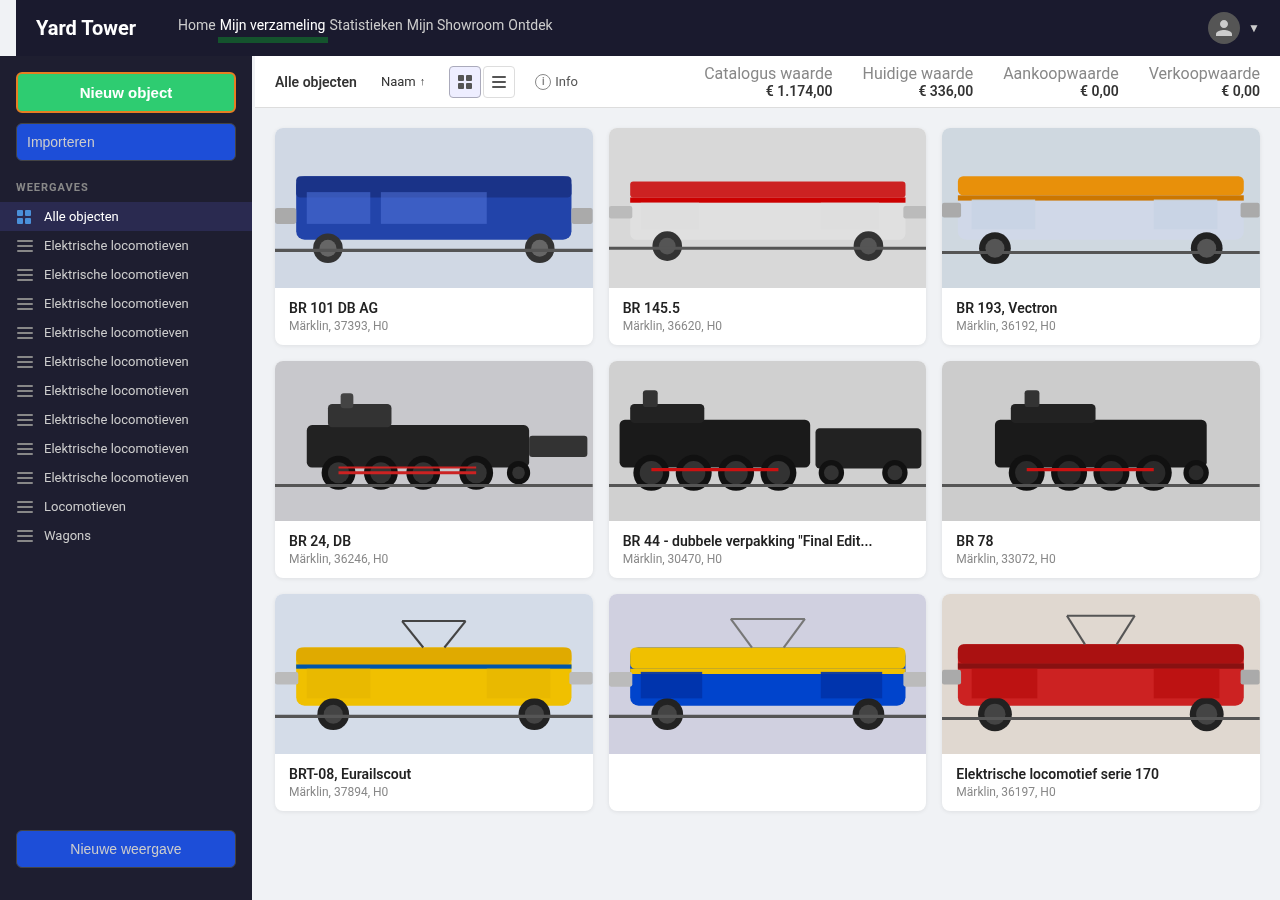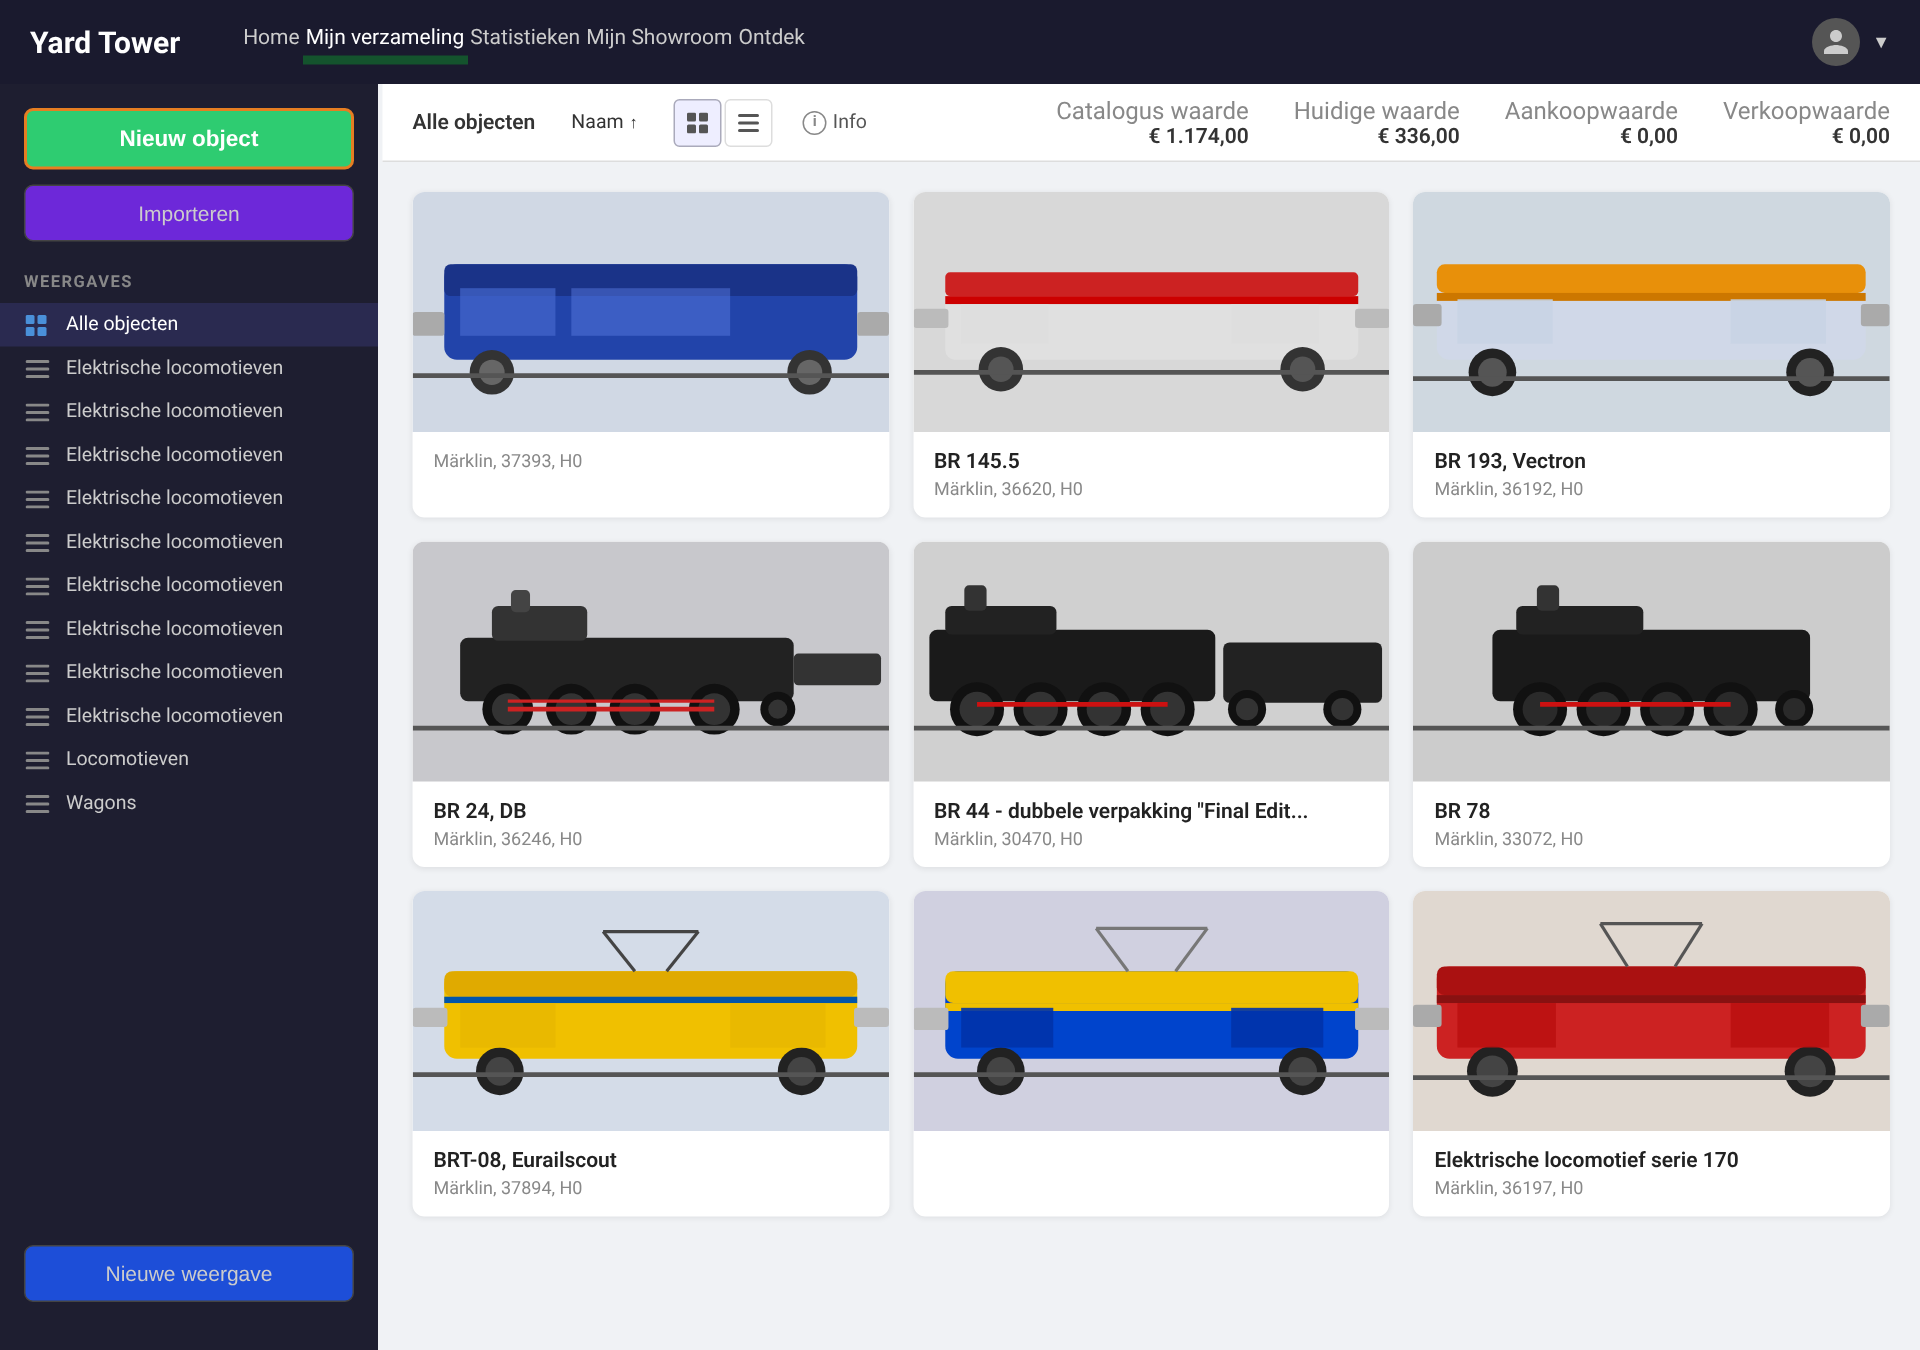--- a/index.html
+++ b/index.html
@@ -6,21 +6,21 @@
     body { font-family: -apple-system, BlinkMacSystemFont, 'Segoe UI', Roboto, sans-serif; background: #f0f2f5; color: #333; }
 
     
     .topnav {
       background: #1a1a2e;
       height: 56px;
       display: flex;
       align-items: center;
       padding: 0 20px;
       gap: 30px;
-      position: fixed; top: 0; left: 0; right: 0; z-index: 100;
+      position: fixed; top: 0; left: 16px; right: 0; z-index: 100;
     }
     .topnav-logo {
       color: #fff;
       font-size: 20px;
       font-weight: 700;
       white-space: nowrap;
       margin-right: 10px;
     }
     .topnav-links {
       display: flex;
@@ -78,28 +78,28 @@
       border: 2.5px solid #e67e22;
       border-radius: 6px;
       padding: 10px;
       font-size: 15px;
       font-weight: 600;
       cursor: pointer;
       text-align: center;
     }
     .sidebar-btn-import {
       margin: 0 16px 20px;
-      background: #6d28d9;
+      background: #1d4ed8;
       color: #ccc;
       border: 1px solid #444;
       border-radius: 6px;
       padding: 10px;
       font-size: 14px;
       cursor: pointer;
-      text-align: center;
+      text-align: left;
     }
     .sidebar-section-title {
       color: #888;
       font-size: 11px;
       font-weight: 700;
       letter-spacing: 1px;
       text-transform: uppercase;
       padding: 0 16px 8px;
     }
     .sidebar-item {
@@ -489,20 +489,21 @@
             <circle cx="250" cy="108" r="14" fill="#333"></circle>
             <circle cx="250" cy="108" r="8" fill="#666"></circle>
             <rect x="30" y="55" width="60" height="30" fill="#4466cc" opacity="0.7"></rect>
             <rect x="100" y="55" width="100" height="30" fill="#5577dd" opacity="0.5"></rect>
             <rect x="0" y="70" width="20" height="15" rx="2" fill="#aaa"></rect>
             <rect x="280" y="70" width="20" height="15" rx="2" fill="#aaa"></rect>
             <line x1="0" y1="110" x2="300" y2="110" stroke="#555" stroke-width="3"></line>
           </svg>
         </div>
         <div class="card-body">
+          <div class="card-title">BR 101 DB AG</div>
           <div class="card-sub">Märklin, 37393, H0</div>
         </div>
       </div>
 
       <div class="grid-card">
         <div class="card-img train-bg-2">
           <svg viewBox="0 0 300 140" xmlns="http://www.w3.org/2000/svg">
             <rect x="20" y="45" width="260" height="55" rx="6" fill="#e0e0e0"></rect>
             <rect x="20" y="45" width="260" height="15" rx="3" fill="#cc2222"></rect>
             <rect x="20" y="60" width="260" height="5" fill="#cc0000"></rect>

